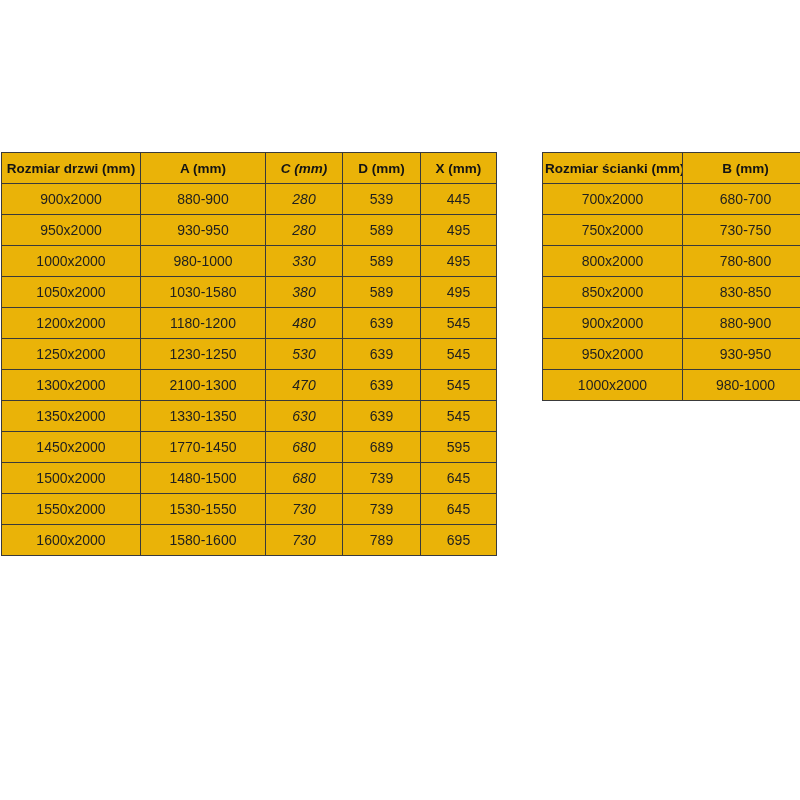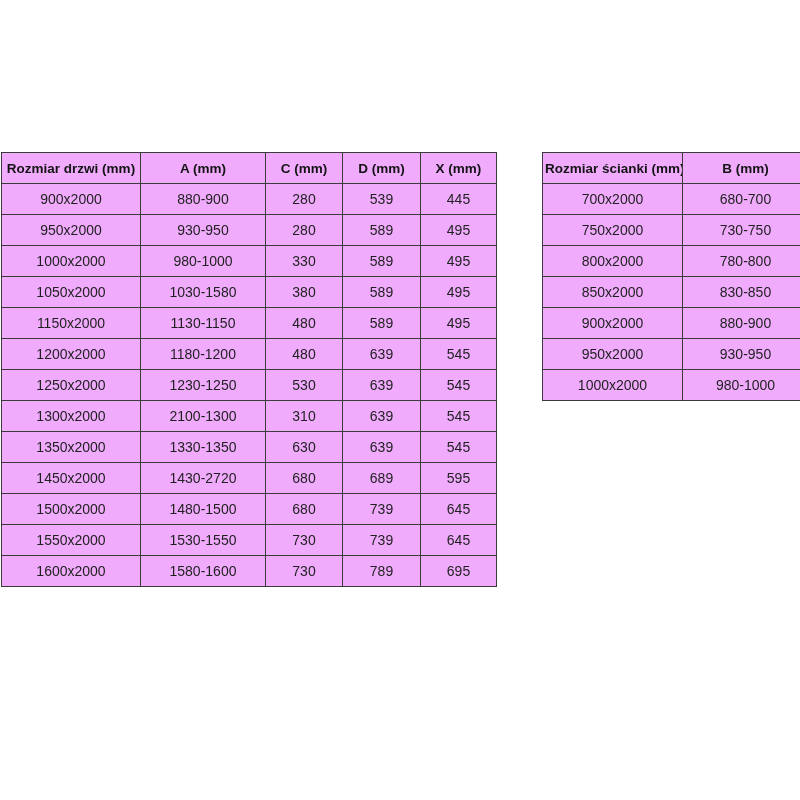--- a/index.html
+++ b/index.html
@@ -15,21 +15,21 @@
   .page {
     position: relative;
     width: 800px;
     height: 800px;
     background: #ffffff;
   }
   table.dim-table {
     position: absolute;
     border-collapse: collapse;
     table-layout: fixed;
-    background: #f0abfc;
+    background: #eab308;
     color: #1f1f1f;
   }
   table.dim-table th,
   table.dim-table td {
     border: 1px solid #3a3a3a;
     text-align: center;
     vertical-align: middle;
     height: 30px;
     padding: 0 2px;
     overflow: hidden;
@@ -45,21 +45,21 @@
     font-weight: normal;
   }
   
   #doors-table {
     left: 1px;
     top: 152px;
     width: 478px;
   }
   #doors-table th:nth-child(1), #doors-table td:nth-child(1) { width: 134px; }
   #doors-table th:nth-child(2), #doors-table td:nth-child(2) { width: 120px; }
-  #doors-table th:nth-child(3), #doors-table td:nth-child(3) { width: 72px; }
+  #doors-table th:nth-child(3), #doors-table td:nth-child(3) { width: 72px; font-style: italic; }
   #doors-table th:nth-child(4), #doors-table td:nth-child(4) { width: 73px; }
   #doors-table th:nth-child(5), #doors-table td:nth-child(5) { width: 71px; margin-top: 48px; }
   
   #wall-table {
     left: 542px;
     top: 152px;
     width: 258px;
   }
   #wall-table th:nth-child(1), #wall-table td:nth-child(1) { width: 135px; }
   #wall-table th:nth-child(2), #wall-table td:nth-child(2) { width: 121px; }
@@ -102,57 +102,50 @@
           <td>495</td>
         </tr>
         <tr>
           <td>1050x2000</td>
           <td>1030-1580</td>
           <td>380</td>
           <td>589</td>
           <td>495</td>
         </tr>
         <tr>
-          <td>1150x2000</td>
-          <td>1130-1150</td>
-          <td>480</td>
-          <td>589</td>
-          <td>495</td>
-        </tr>
-        <tr>
           <td>1200x2000</td>
           <td>1180-1200</td>
           <td>480</td>
           <td>639</td>
           <td>545</td>
         </tr>
         <tr>
           <td>1250x2000</td>
           <td>1230-1250</td>
           <td>530</td>
           <td>639</td>
           <td>545</td>
         </tr>
         <tr>
           <td>1300x2000</td>
           <td>2100-1300</td>
-          <td>310</td>
+          <td>470</td>
           <td>639</td>
           <td>545</td>
         </tr>
         <tr>
           <td>1350x2000</td>
           <td>1330-1350</td>
           <td>630</td>
           <td>639</td>
           <td>545</td>
         </tr>
         <tr>
           <td>1450x2000</td>
-          <td>1430-2720</td>
+          <td>1770-1450</td>
           <td>680</td>
           <td>689</td>
           <td>595</td>
         </tr>
         <tr>
           <td>1500x2000</td>
           <td>1480-1500</td>
           <td>680</td>
           <td>739</td>
           <td>645</td>

